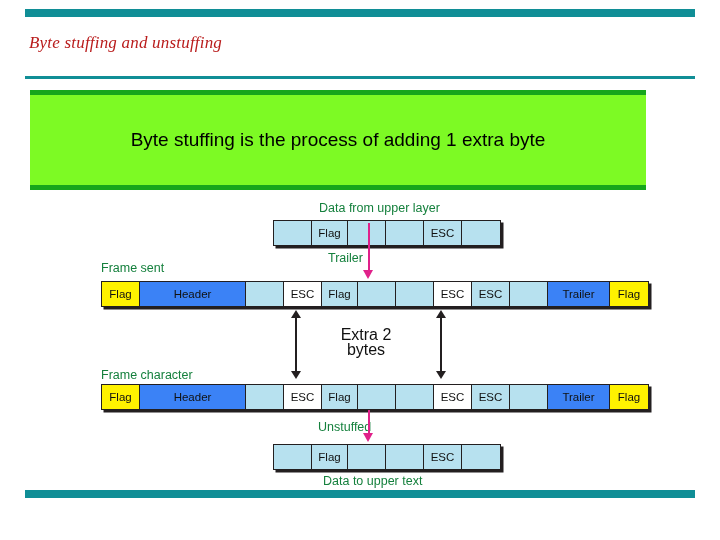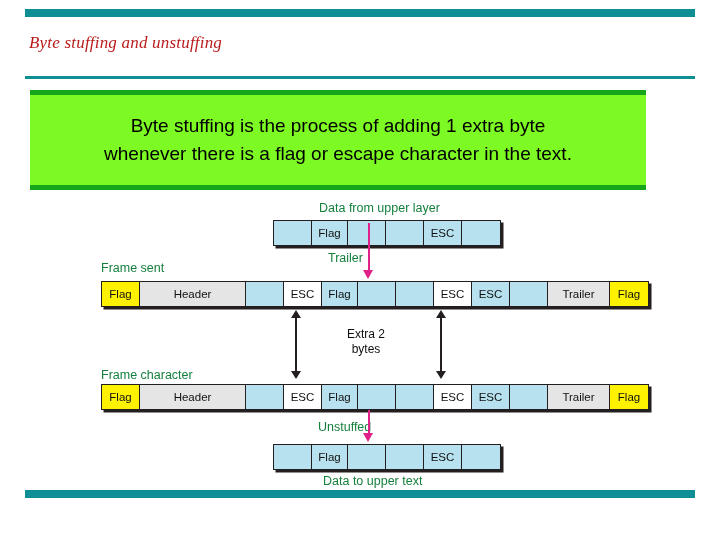--- a/index.html
+++ b/index.html
@@ -84,21 +84,21 @@
     font-size:11.5px;
     color:#111111;
     height:100%;
     overflow:hidden;
     white-space:nowrap;
   }
   .cell:last-child{border-right:none;}
   .c-blue{background:#b7e1ef;}
   .c-white{background:#ffffff;}
   .c-yellow{background:#fff200;}
-  .c-gray{background:#e5e5e5;}
+  .c-gray{background:#3b82f6;}
 
   
   .v-line{position:absolute;background:#231f20;width:1.6px;}
   .v-line.pink{background:#e0218a;width:2.4px;}
 
   .arrow-dn{
     position:absolute;width:0;height:0;
     border-left:5px solid transparent;
     border-right:5px solid transparent;
     border-top:8px solid #231f20;
@@ -110,41 +110,40 @@
   }
   .arrow-up{
     position:absolute;width:0;height:0;
     border-left:5px solid transparent;
     border-right:5px solid transparent;
     border-bottom:8px solid #231f20;
   }
 
   .extra-label{
     position:absolute;
-    font-size:12px;
+    font-size:16px;
     color:#111111;
     text-align:center;
     line-height:15px;
   }
   .extra-label .ln{display:block;}
 </style>
 </head>
 <body>
 
 <div class="slide">
 
   <div class="rule-top"></div>
   <div class="rule-mid"></div>
 
   <div class="title">Byte stuffing and unstuffing</div>
 
   <div class="callout">
     <div class="callout-text">
       <span class="ln">Byte stuffing is the process of adding 1 extra byte</span>
-      <span class="ln">whenever there is a flag or escape character in the text.</span>
     </div>
   </div>
 
   <div class="figure">
 
     <div class="cap" style="left:319px;top:5px;">Data from upper layer</div>
 
     <div class="row shadow" id="row-upper" style="left:273px;top:24px;">
         <div class="cell c-blue" style="width: 38px;"></div>
         <div class="cell c-blue" style="width: 36px;">Flag</div>

